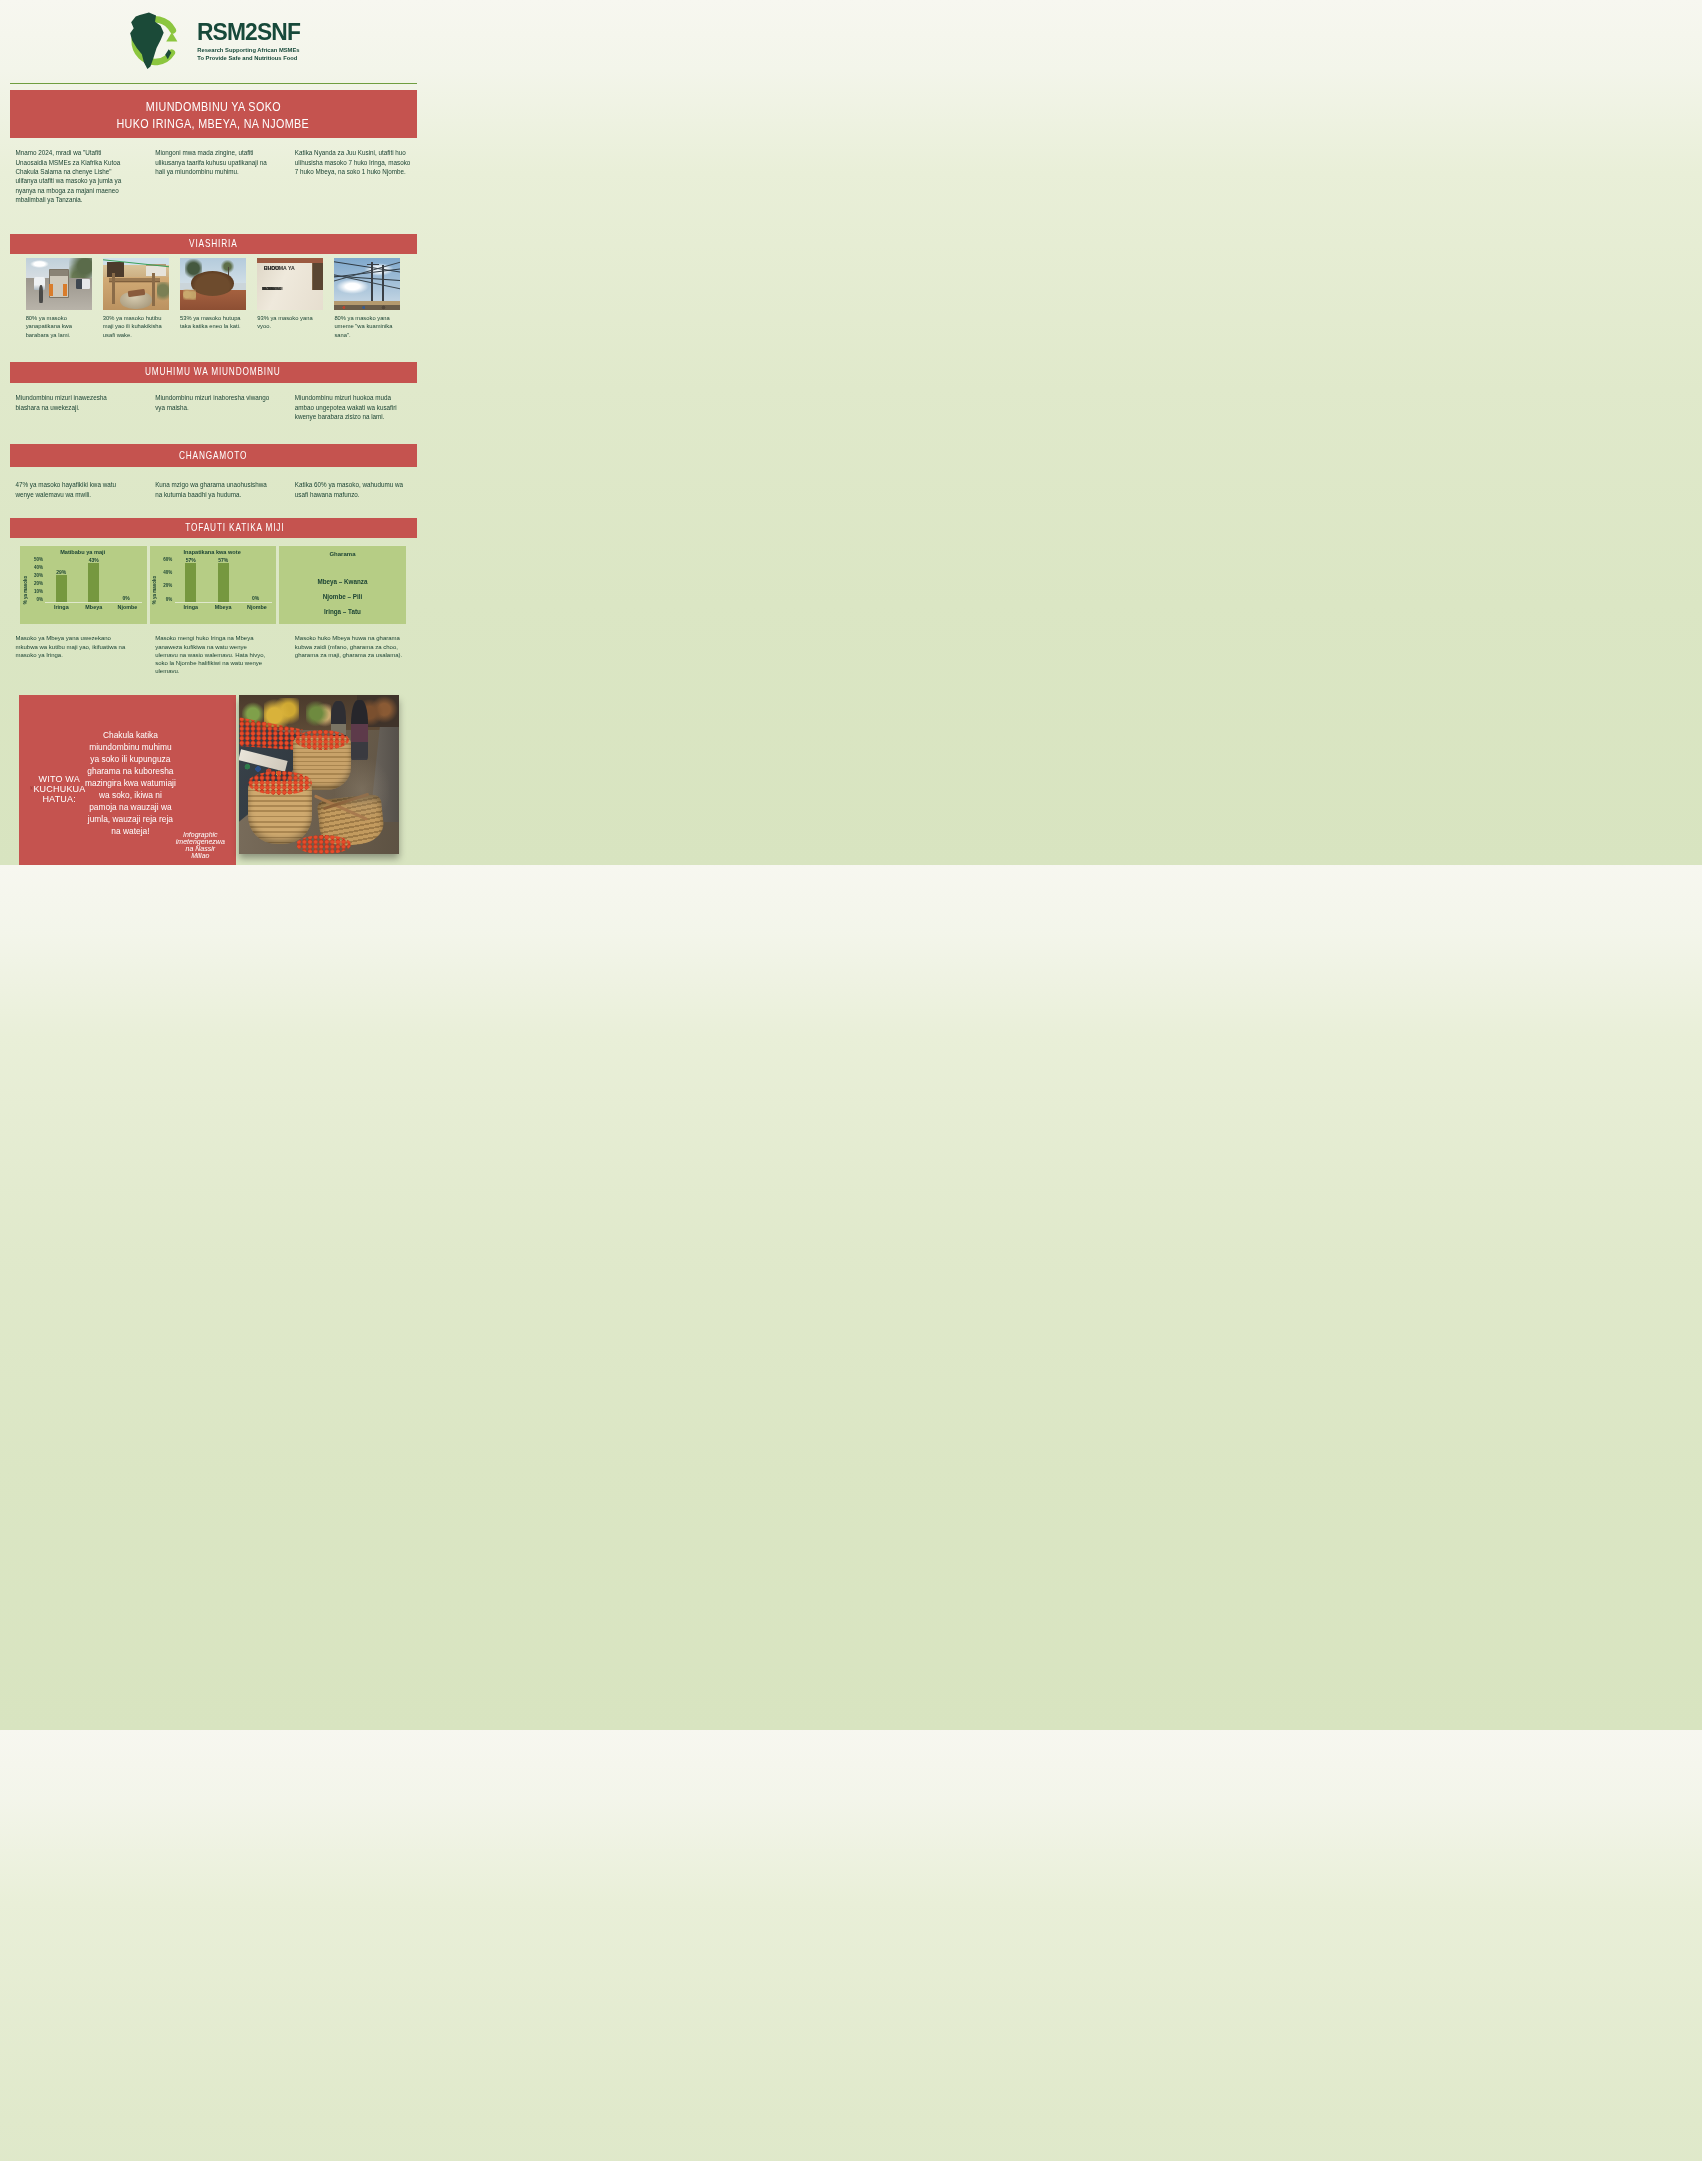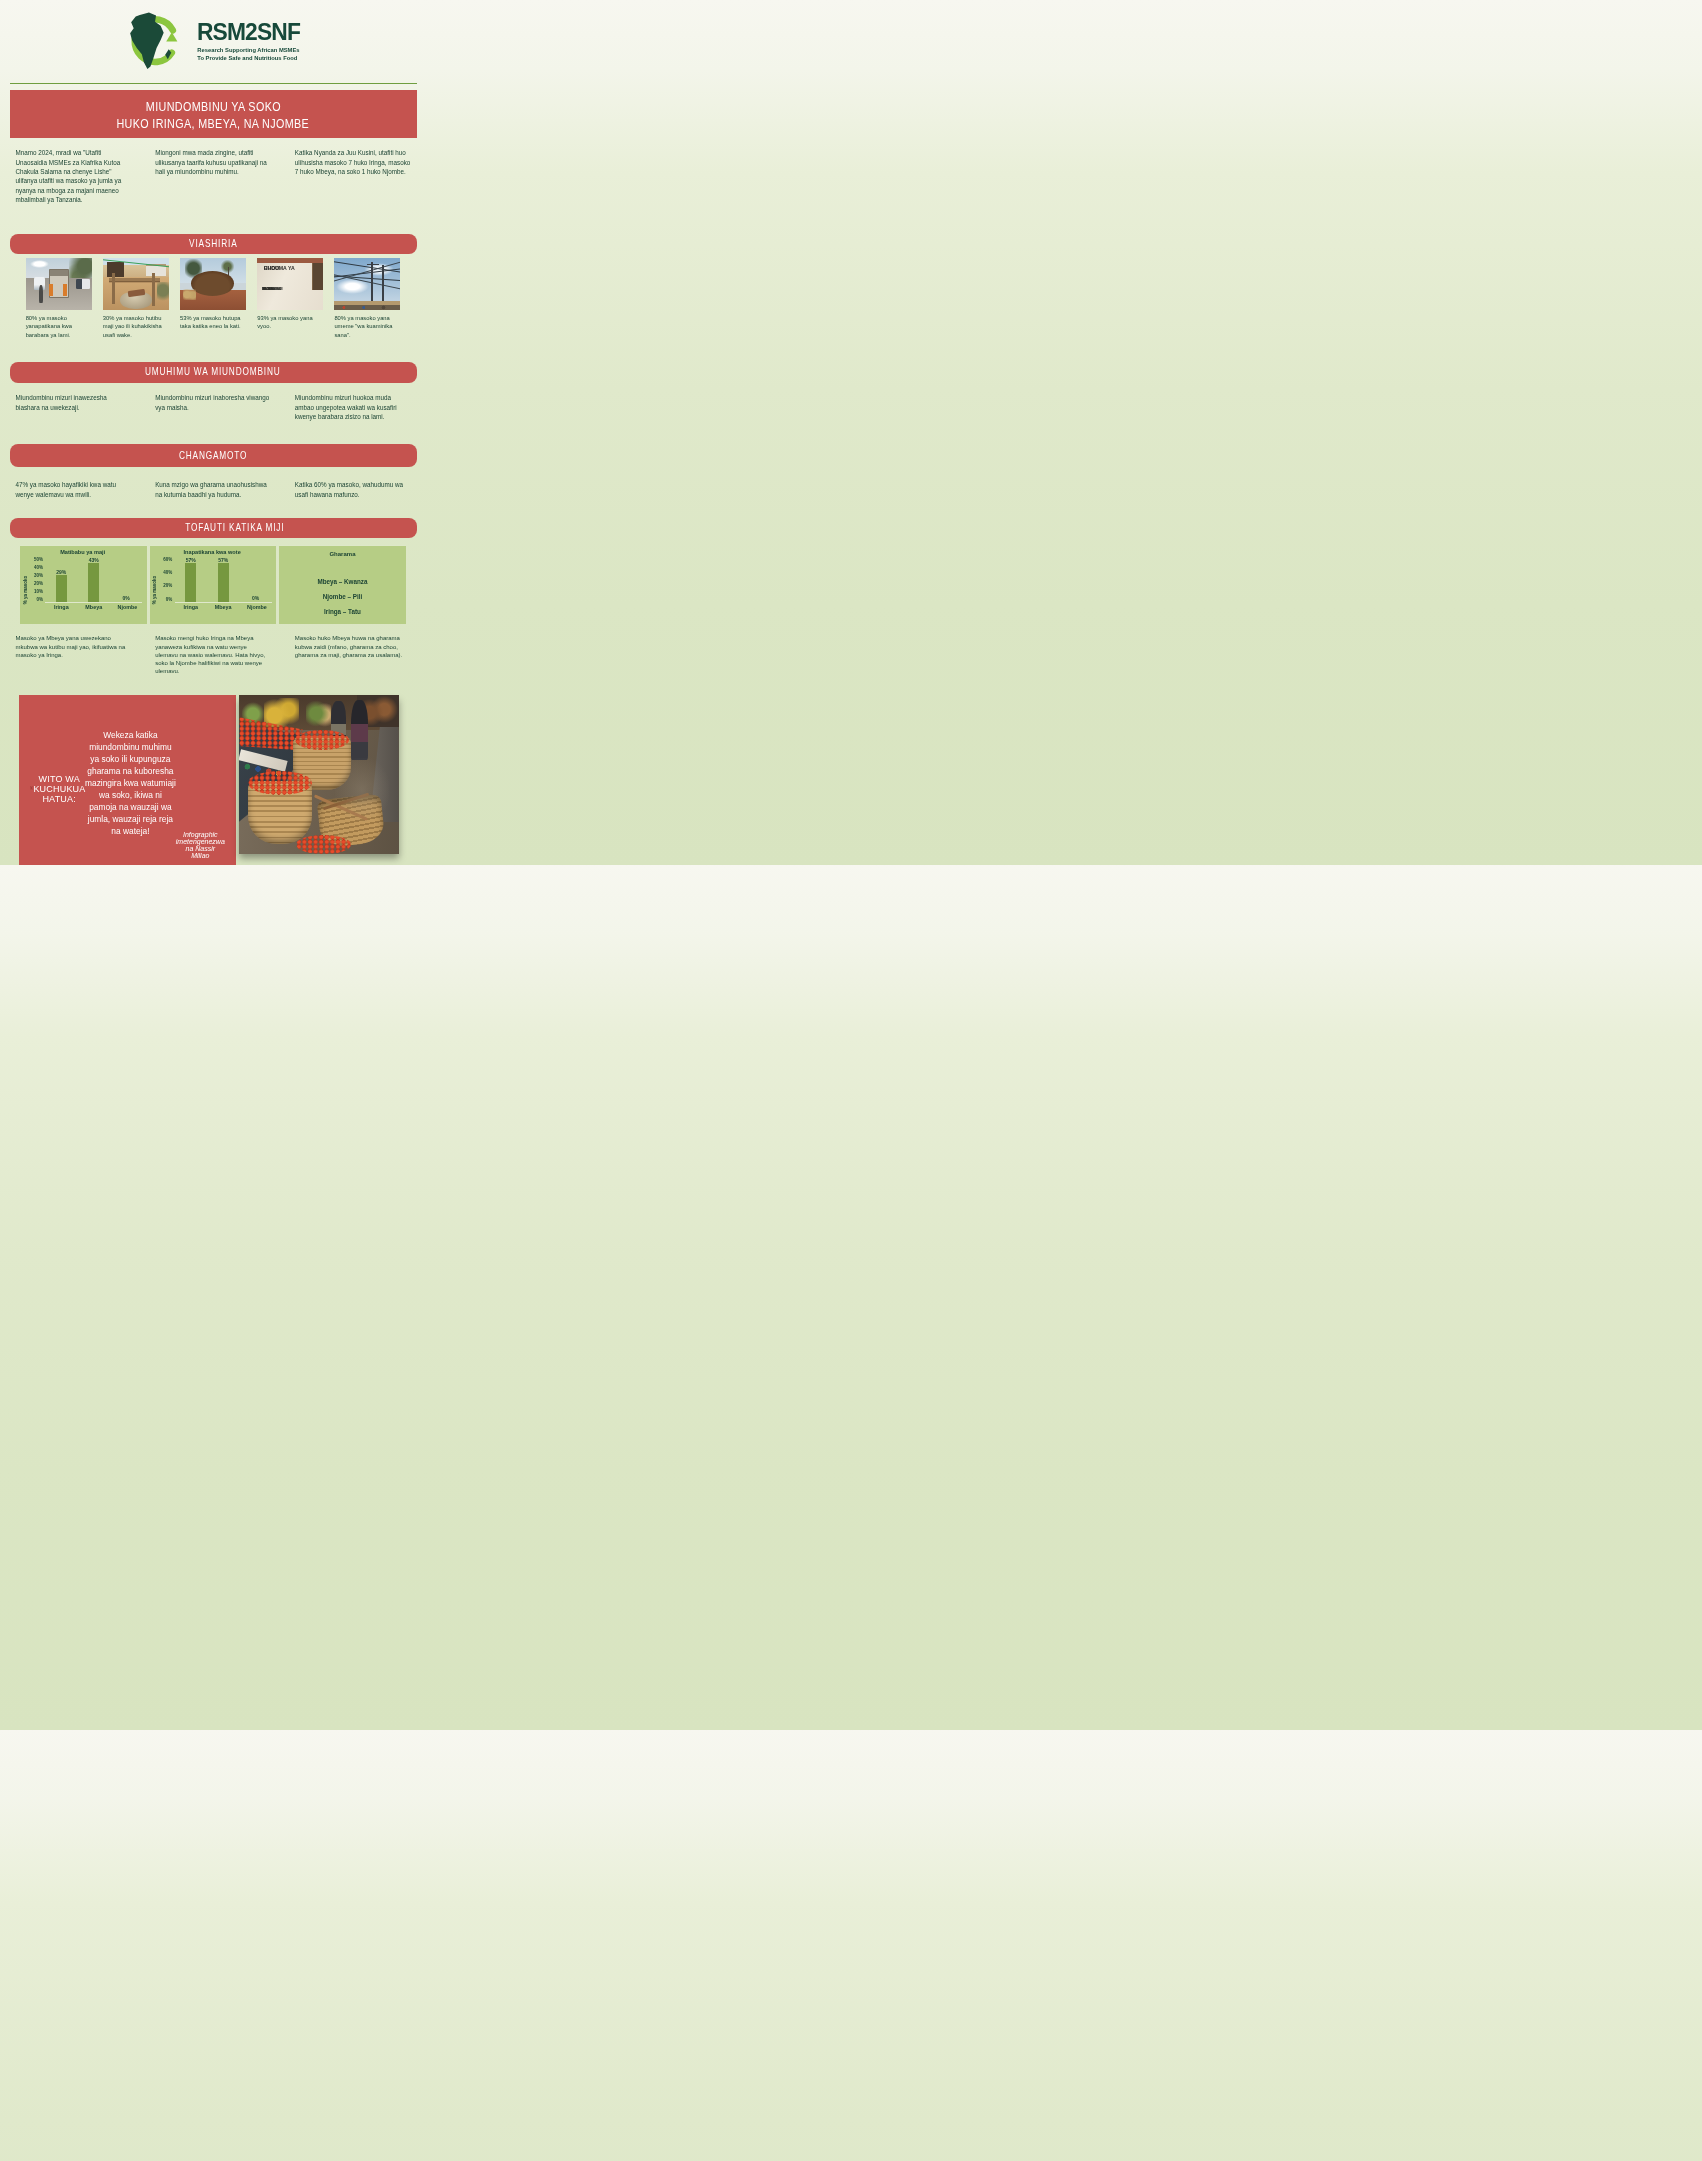--- a/index.html
+++ b/index.html
@@ -11,21 +11,21 @@
   .logo-mark{width:65px;height:61px;flex:0 0 auto;}
   .wordmark{color:#17493a;}
   .brand{font-size:24px;font-weight:700;letter-spacing:-0.9px;transform:scaleX(.95);transform-origin:left;line-height:1;}
   .tagline{font-size:5.8px;font-weight:700;line-height:1.35;margin-top:2.6px;color:#17493a;}
   .sep{height:1.7px;background:#6f9e3f;margin:9.5px 9.5px 0 9.5px;}
   
   .banner{background:#c5534f;color:#fff;display:flex;align-items:center;justify-content:center;margin:5.6px 9.5px 0 9.5px;text-align:center;}
   .banner .condense{display:inline-block;transform:scale(.92,1.12);}
   .banner-title{height:48px;flex-direction:column;gap:3.5px;}
   .banner-title div{font-size:11.7px;letter-spacing:0.4px;font-weight:500;}
-  .banner-sec{height:20.3px;font-size:9px;letter-spacing:0.9px;font-weight:500;border-radius:8px;}
+  .banner-sec{height:20.3px;font-size:9px;letter-spacing:0.9px;font-weight:500;}
   .banner-chg{height:23px;}
   
   .row3{display:grid;grid-template-columns:1fr 1fr 1fr;gap:24px;margin:0 9.5px;padding:0 6px;}
   .intro-row{margin-top:10.4px;min-height:82px;}
   .umu-row{margin-top:10.8px;min-height:45px;}
   .chg-row{margin-top:13px;min-height:30px;}
   .notes-row{margin-top:10px;min-height:57px;}
   .notes-row .g-text{font-size:6px;line-height:1.38;}
   
   .photos{margin:3.9px 9.5px 0 9.5px;display:flex;justify-content:center;gap:11.2px;}
@@ -301,21 +301,21 @@
 <div class="cta">
   <div class="cta-box">
     <svg class="audio-btn" viewBox="0 0 60 60">
       <rect x="3" y="3" width="54" height="54" fill="none" stroke="#7d2b27" stroke-width="3"></rect>
       <polygon points="13,24 23,24 35,13 35,47 23,36 13,36" fill="#7d2b27"></polygon>
       <line x1="40" y1="23" x2="48" y2="16" stroke="#7d2b27" stroke-width="3"></line>
       <line x1="42" y1="30" x2="52" y2="30" stroke="#7d2b27" stroke-width="3"></line>
       <line x1="40" y1="37" x2="48" y2="44" stroke="#7d2b27" stroke-width="3"></line>
     </svg>
     <div class="cta-head">WITO WA KUCHUKUA HATUA:</div>
-    <div class="cta-body">Wekeza katika miundombinu muhimu ya soko ili kupunguza gharama na kuboresha mazingira kwa watumiaji wa soko, ikiwa ni pamoja na wauzaji wa jumla, wauzaji reja reja na wateja!</div>
+    <div class="cta-body">Chakula katika miundombinu muhimu ya soko ili kupunguza gharama na kuboresha mazingira kwa watumiaji wa soko, ikiwa ni pamoja na wauzaji wa jumla, wauzaji reja reja na wateja!</div>
     <div class="cta-credit">Infographic imetengenezwa na Nassir Millao</div>
   </div>
   <div class="market">
 
     <div style="left:0;top:0;width:100%;height:22%;background:linear-gradient(#4a3a2c,#5d4a36);"></div>
     <div style="left:16%;top:2%;width:22%;height:18%;background:radial-gradient(circle at 30% 60%,#d9b23a 25%,transparent 55%),radial-gradient(circle at 70% 40%,#cfa832 22%,transparent 50%);"></div>
     <div style="left:2%;top:4%;width:14%;height:16%;background:radial-gradient(circle at 50% 50%,#7fa04a 35%,transparent 70%);"></div>
     <div style="left:42%;top:3%;width:16%;height:17%;background:radial-gradient(circle at 40% 50%,#6e8a3f 30%,transparent 65%),radial-gradient(circle at 75% 55%,#c9a96d 22%,transparent 50%);"></div>
 
     <div style="right:0;top:0;width:26%;height:20%;background:radial-gradient(circle at 30% 55%,#7a4f2e 18%,transparent 40%),radial-gradient(circle at 65% 45%,#8a5a34 18%,transparent 42%),#3f332a;"></div>

